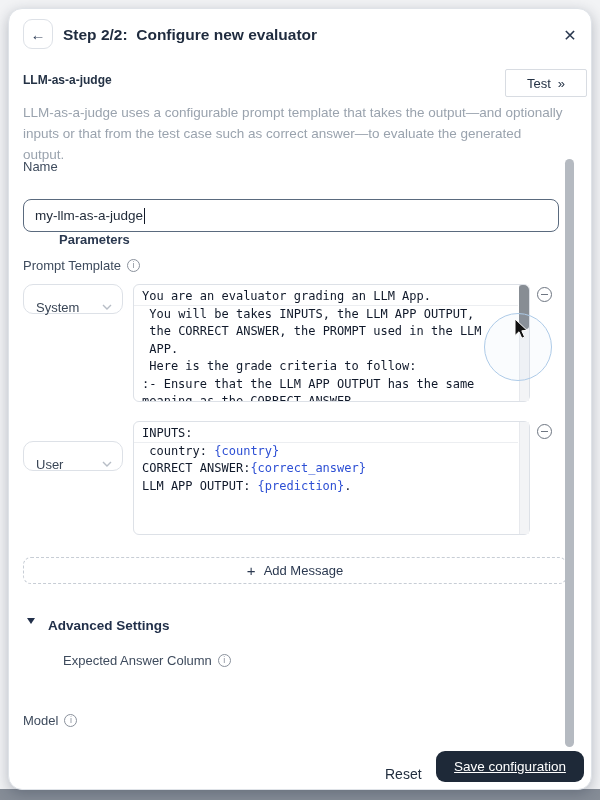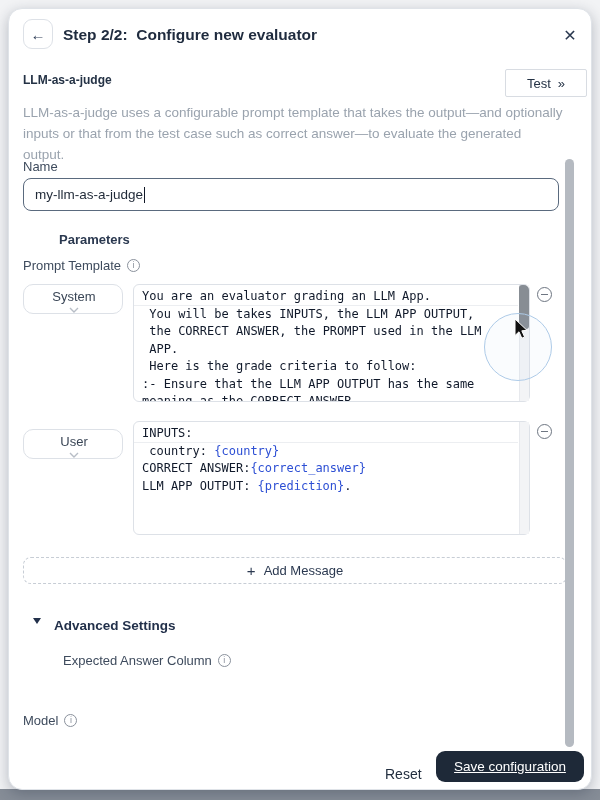--- a/index.html
+++ b/index.html
@@ -29,45 +29,45 @@
   .test-btn { left:496px; top:60px; width:82px; height:28px; border:1px solid #d8dce2; border-radius:2px; background:#fff;
     display:flex; align-items:center; justify-content:center; gap:7px; font-size:13px; color:#243245; cursor:pointer; }
   .test-chev { font-size:13px; color:#243245; }
   .eval-desc { left:14px; top:93px; width:542px; font-size:13.5px; line-height:21px; color:#9aa3ae; }
 
   .field-label { font-size:13px; color:#3e4b5d; display:flex; align-items:center; gap:6px; }
   .info-i { width:13px; height:13px; border:1px solid #8a919c; border-radius:50%; color:#8a919c;
     font-size:9px; line-height:11px; text-align:center; font-style:normal; display:inline-block; }
 
   .text-input { background:#fff; border:1px solid #dde1e7; border-radius:8px; display:flex; align-items:center;
-    padding:0 11px; font-size:13.5px; color:#1f2937; }
+    padding:0 11px; font-size:13.5px; color:#1f2937;margin-top:21px; }
   .focused { border:1.5px solid #5a6a7e; }
   .caret { display:inline-block; width:1px; height:16px; background:#111827; margin-left:1px; }
 
   .section-label { font-size:13px; font-weight:700; color:#2b3950;margin-left:36px; }
 
   .role-select { width:100px; height:30px; border:1px solid #dde1e7; border-radius:10px; background:#fff;
-    display:flex; align-items:center; justify-content:space-between; padding:4px 10px 0 12px;
-    font-size:13px; color:#3a4656; cursor:pointer;flex-direction:column; }
+    display:flex; align-items:center; justify-content:space-between; padding:16px 10px 0 12px;
+    font-size:13px; color:#3a4656; cursor:pointer; }
   .prompt-box { background:#fff; border:1px solid #dde1e7; border-radius:6px; overflow:hidden;
     font-family:"DejaVu Sans Mono", monospace; font-size:12px; line-height:17.5px; color:#10192a;
     padding:3px 8px 0 8px; white-space:pre-wrap; }
   .tvar { color:#2d4fd4; }
   .first-line-sep { position:absolute; left:1px; height:1px; background:#eceef1; }
   .minus-btn { width:15px; height:15px; border:1.3px solid #6e7682; border-radius:50%; position:absolute; cursor:pointer; }
   .minus-btn::before { content:""; position:absolute; left:3px; right:3px; top:50%; height:1.3px; margin-top:-0.5px; background:#6e7682; }
 
   .pbox-scroll-track { position:absolute; top:1px; bottom:1px; width:10px; background:#f3f4f6; border-left:1px solid #e7e9ed; }
   .pbox-scroll-thumb { position:absolute; top:0; right:0; width:10px; height:44px; background:#878d94; border-radius:3px 5px 3px 3px; }
 
   .add-msg { left:14px; top:548px; width:544px; height:27px; border:1.3px dashed #c7cdd5; border-radius:8px; background:#fff;
     display:flex; align-items:center; justify-content:center; gap:8px; font-size:13px; color:#2b3950; cursor:pointer; }
   .plus-glyph { font-size:15px; color:#2b3950; }
 
-  .adv-row { left:24px; top:609px; display:flex; align-items:flex-start; gap:13px; cursor:pointer; }
+  .adv-row { left:18px; top:609px; display:flex; align-items:flex-start; gap:13px; cursor:pointer; }
   .tri-down { width:0; height:0; border-left:4.5px solid transparent; border-right:4.5px solid transparent; border-top:6px solid #22304a; }
   .adv-label { font-size:13.5px; font-weight:700; color:#22304a; }
 
   .footer-reset { left:368px; top:753px; padding:4px 8px; font-size:14px; color:#222e3f; background:transparent; border:none; cursor:pointer; }
   .save-btn { left:427px; top:742px; width:148px; height:31px; background:#1e2938; color:#ffffff; border:none; border-radius:9px;
     font-size:13.5px; font-family:"Liberation Sans", sans-serif; cursor:pointer;text-decoration:underline; }
 
   .modal-scrollbar { left:556px; top:150px; width:9px; height:588px; background:#b5bac1; border-radius:5px; cursor:pointer; }
 
   .click-ring { left:475px; top:304px; width:68px; height:68px; border:1px solid #aecbe8; border-radius:50%;
@@ -124,21 +124,21 @@
   <div class="abs pbox-scroll-track" style="left:510px; top:276px; height:116px;">
     <div class="pbox-scroll-thumb"></div>
   </div>
   <div class="minus-btn" style="left:528px; top:278px;"></div>
 
   <div class="abs click-ring"></div>
   <svg class="abs" style="left:505px; top:310px;" width="15" height="21" viewBox="0 0 15 21">
     <path d="M1,0 L1,16.5 L5,12.8 L7.8,19.2 L10.6,18 L7.8,11.8 L13,11.3 Z" fill="#111111" stroke="#ffffff" stroke-width="1"></path>
   </svg>
 
-  <div class="abs role-select" style="left:14px; top:420px;">
+  <div class="abs role-select" style="left:14px; top:432px;">
     <span>User</span>
     <svg class="chev-svg" width="10" height="6" viewBox="0 0 10 6">
       <polyline points="1,1 5,5 9,1" fill="none" stroke="#b7bdc6" stroke-width="1.4"></polyline>
     </svg>
   </div>
   <div class="abs prompt-box" style="left:124px; top:412px; width:397px; height:114px;"><span>INPUTS:
  country: </span><span class="tvar">{country}</span><span>
 CORRECT ANSWER:</span><span class="tvar">{correct_answer}</span><span>
 LLM APP OUTPUT: </span><span class="tvar">{prediction}</span><span>.</span></div>
   <div class="abs first-line-sep" style="left:125px; top:433px; width:384px;"></div>

